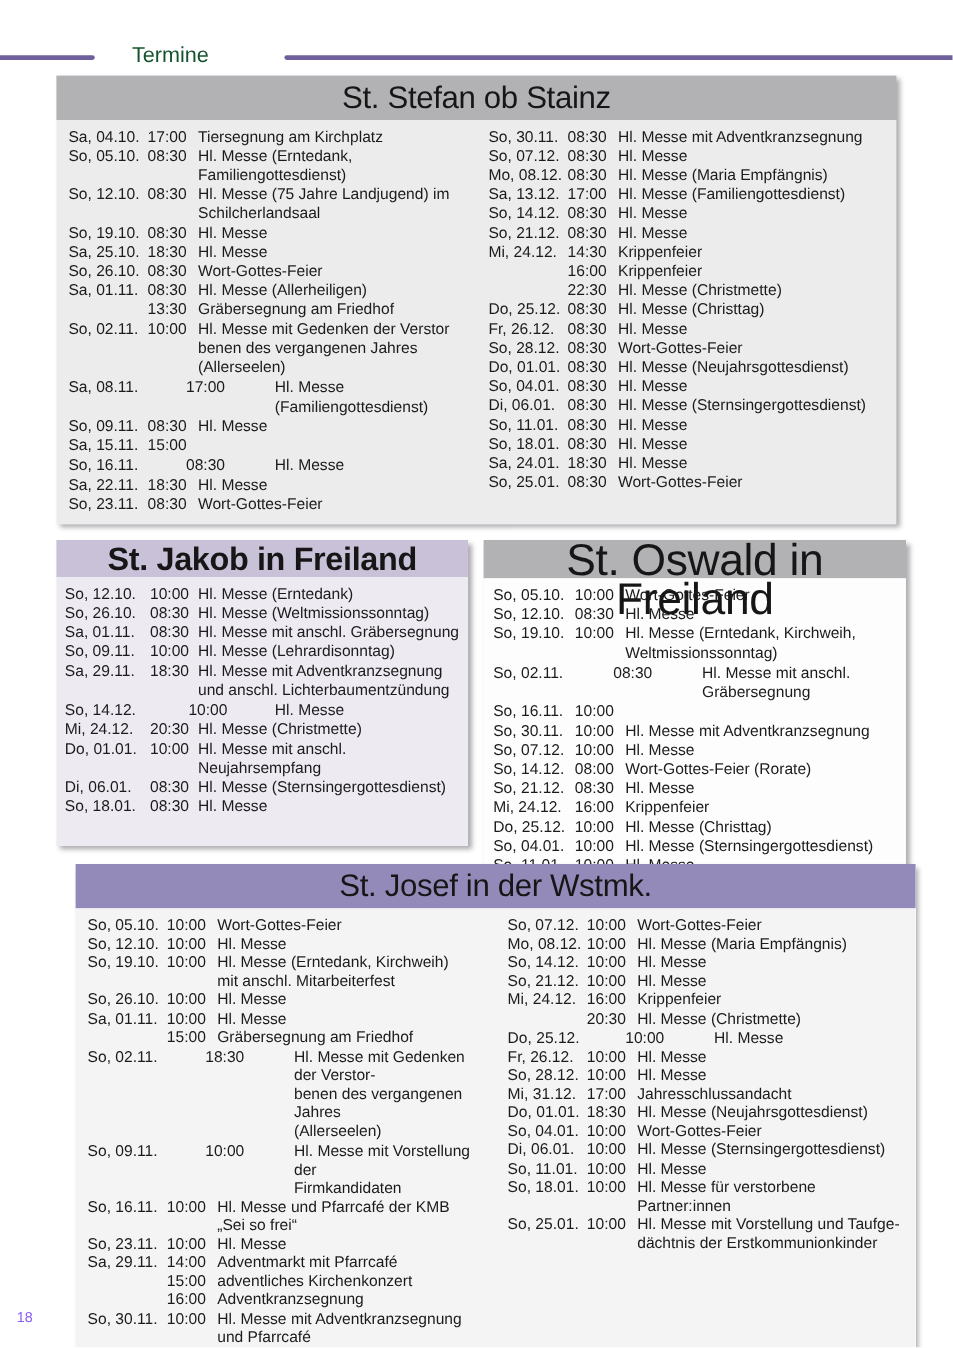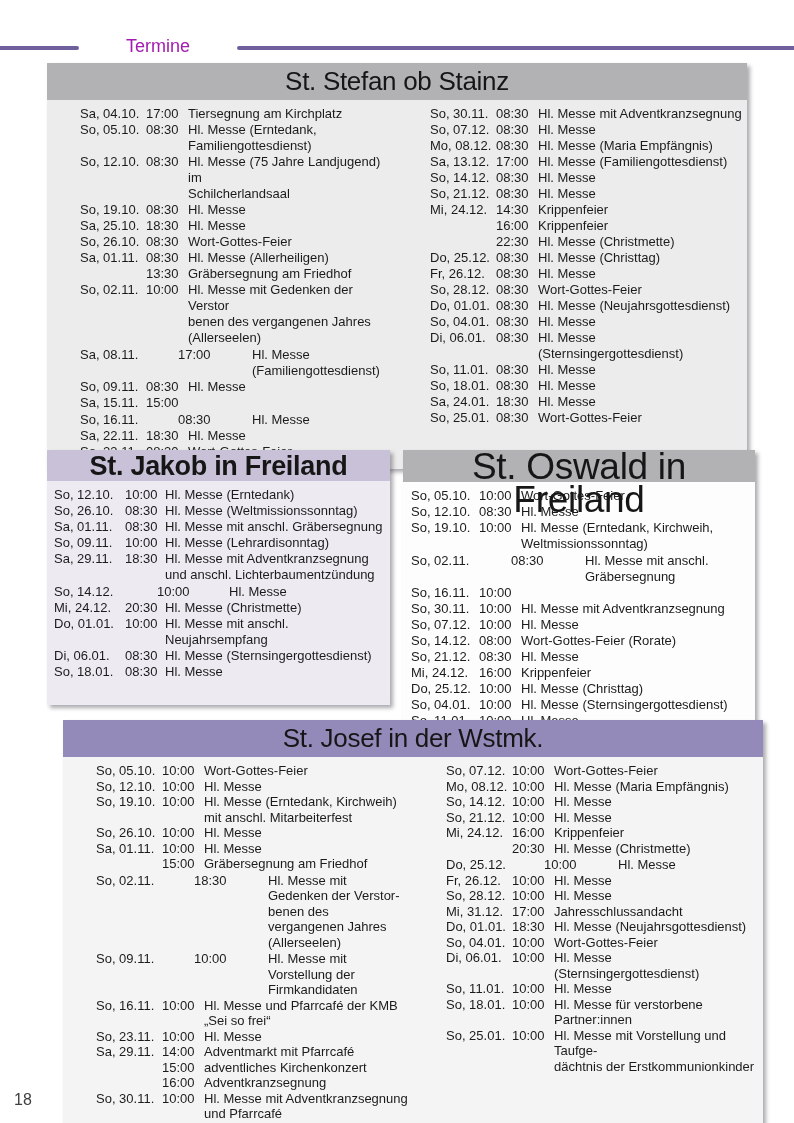--- a/index.html
+++ b/index.html
@@ -18,51 +18,51 @@
   .page{
     position:relative;width:794px;height:1123px;background:#ffffff;
     font-family:"Liberation Sans", sans-serif;color:var(--text);
     overflow:hidden;margin:0 auto;
   }
   
   .line-left{position:absolute;left:0;top:46px;width:79px;height:4px;
     background:var(--accent_purple);border-radius:0 2px 2px 0;}
   .line-right{position:absolute;left:237px;right:0;top:46px;height:4px;
     background:var(--accent_purple);border-radius:2px 0 0 2px;}
-  .termine-label{position:absolute;left:126px;top:36px;font-size:18px;color:#a21caf;text-align:center;}
+  .termine-label{position:absolute;left:110px;top:36px;font-size:18px;color:#14532d;text-align:center;}
   
   .section{position:absolute;box-shadow:3px 3px 4px rgba(70,70,80,0.45);}
   #sec-stefan{left:47px;top:63px;width:700px;}
   #sec-jakob {left:47px;top:450px;width:343px;}
   #sec-oswald{left:403px;top:450px;width:352px;}
   #sec-josef {left:63px;top:720px;width:700px;}
   .sec-title{text-align:center;color:#161616;letter-spacing:-0.3px;}
   #sec-stefan .sec-title{background:var(--header_gray);height:37px;line-height:37px;font-size:26px;}
   #sec-jakob  .sec-title{background:var(--header_lavender);height:31px;line-height:32px;font-size:27px;font-weight:bold;}
   #sec-oswald .sec-title{background:var(--header_gray);height:32px;line-height:33px;font-size:37px;}
   #sec-josef  .sec-title{background:var(--header_purple);height:37px;line-height:37px;font-size:26px;}
   .sec-body{font-size:13px;line-height:16px;padding:6px 0 9px;box-sizing:border-box;}
   #sec-stefan .sec-body{background:var(--body_gray);}
   #sec-jakob  .sec-body{background:var(--body_lavender);min-height:224px;}
   #sec-oswald .sec-body{background:var(--body_white);min-height:230px;}
   #sec-josef  .sec-body{background:var(--body_josef);}
   #sec-josef  .sec-body{line-height:15.5px;}
   .two-col{display:flex;}
-  .col{width:350px;box-sizing:border-box;padding-left:33px;padding-right:5px;}
+  .col{width:350px;box-sizing:border-box;padding-left:10px;padding-right:5px;}
   .col-full{box-sizing:border-box;padding-right:4px;}
   #sec-jakob  .col-full{padding-left:7px;}
   #sec-oswald .col-full{padding-left:8px;}
   
   .row{display:grid;grid-template-columns:66px 42px 1fr;}
   #sec-jakob  .row{grid-template-columns:71px 40px 1fr;}
   #sec-oswald .row{grid-template-columns:68px 42px 1fr;}
   .row.gap{margin-top:1px;gap:32px;}
   .row .x{white-space:pre-line;}
   
-  .page-number{position:absolute;left:14px;top:1091px;font-size:16px;color:#404040;}
+  .page-number{position:absolute;left:14px;top:1091px;font-size:12px;color:#8b5cf6;}
 </style>
 </head>
 <body>
 
 <div class="page">
 
   <div class="line-left"></div>
   <div class="termine-label">Termine</div>
   <div class="line-right"></div>
 

